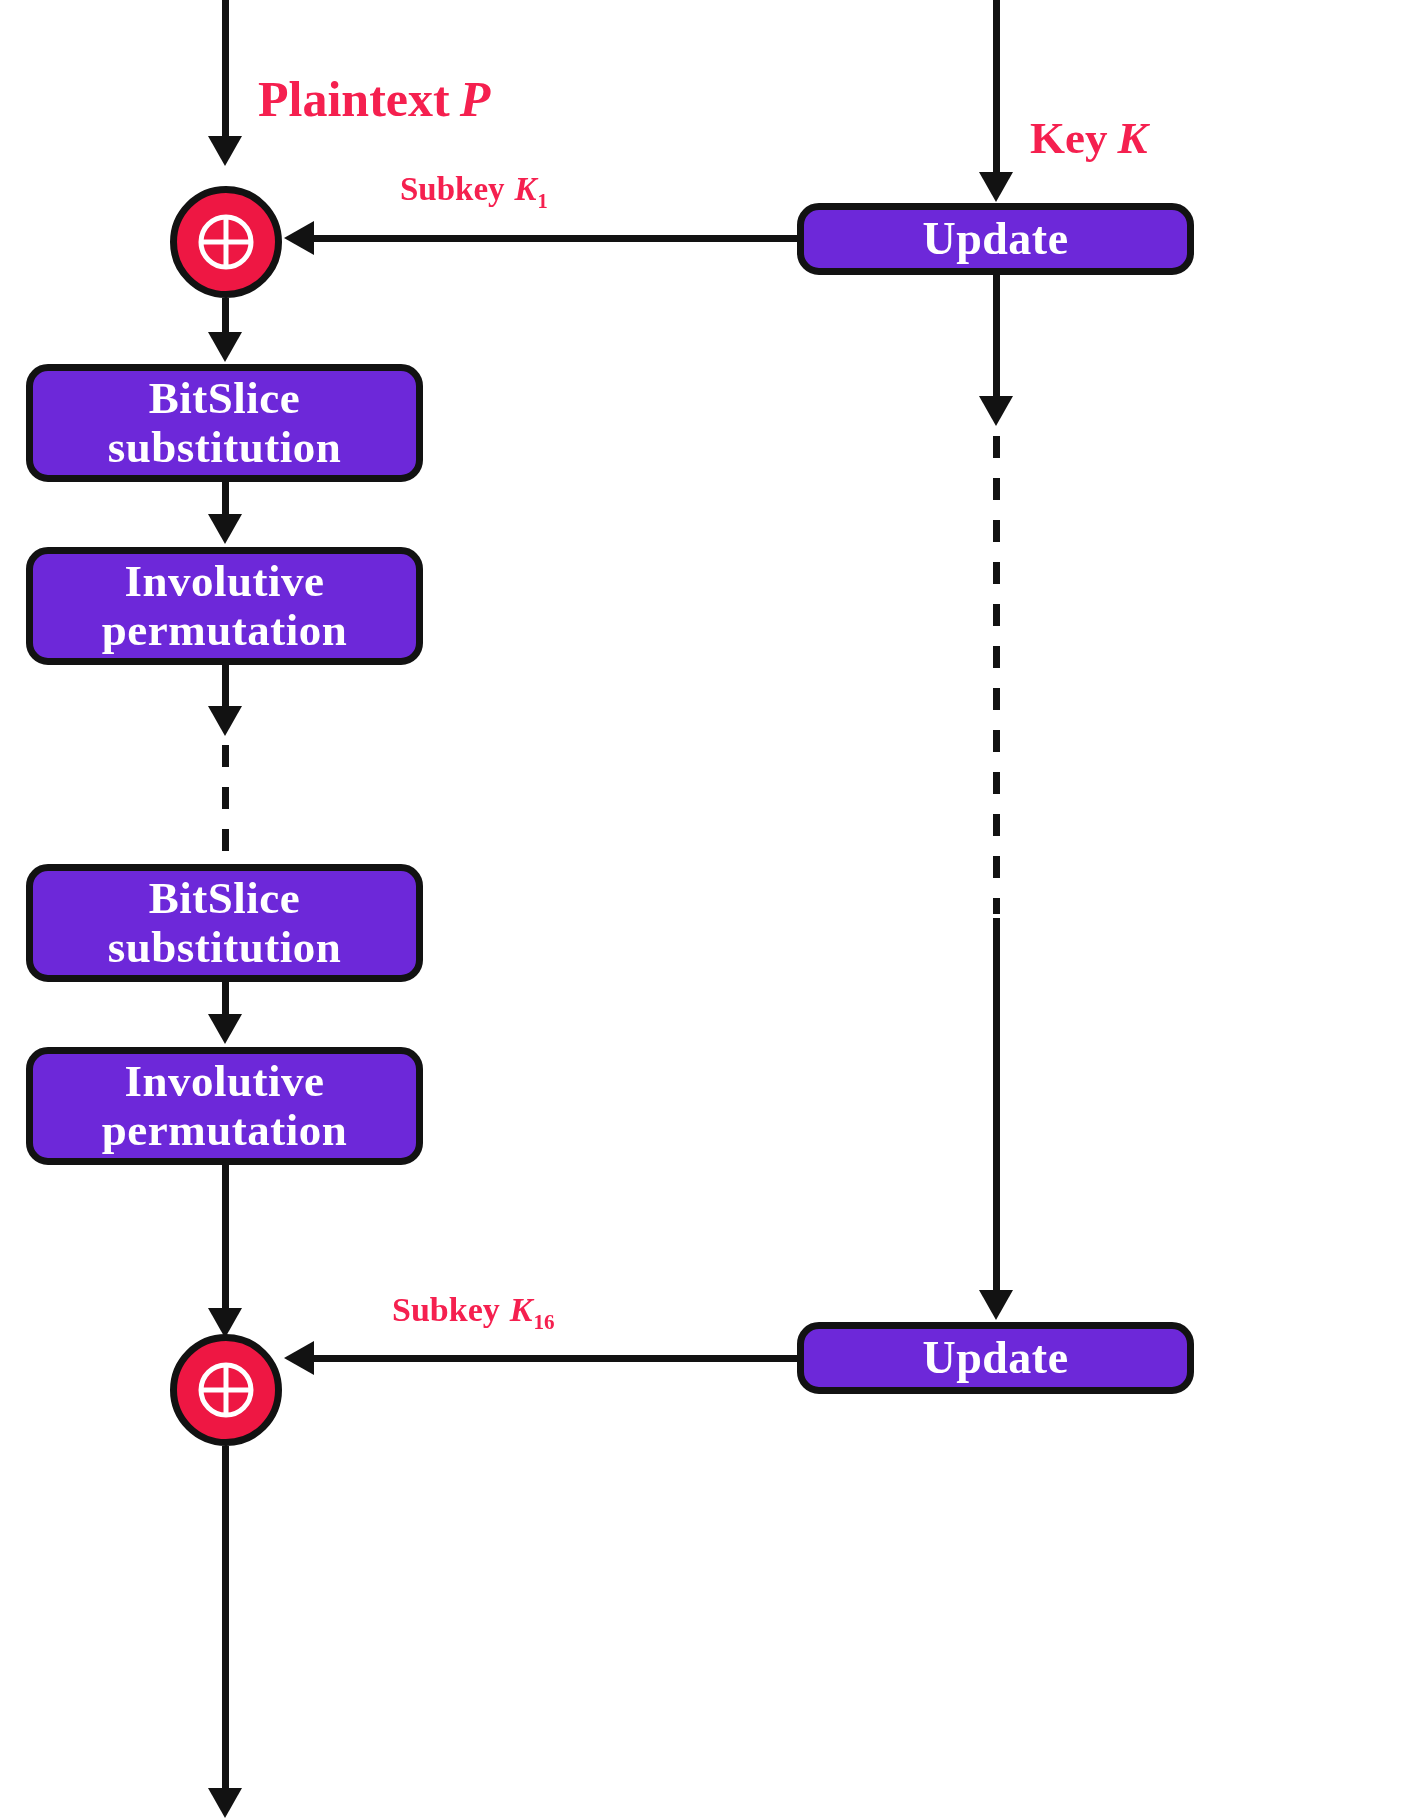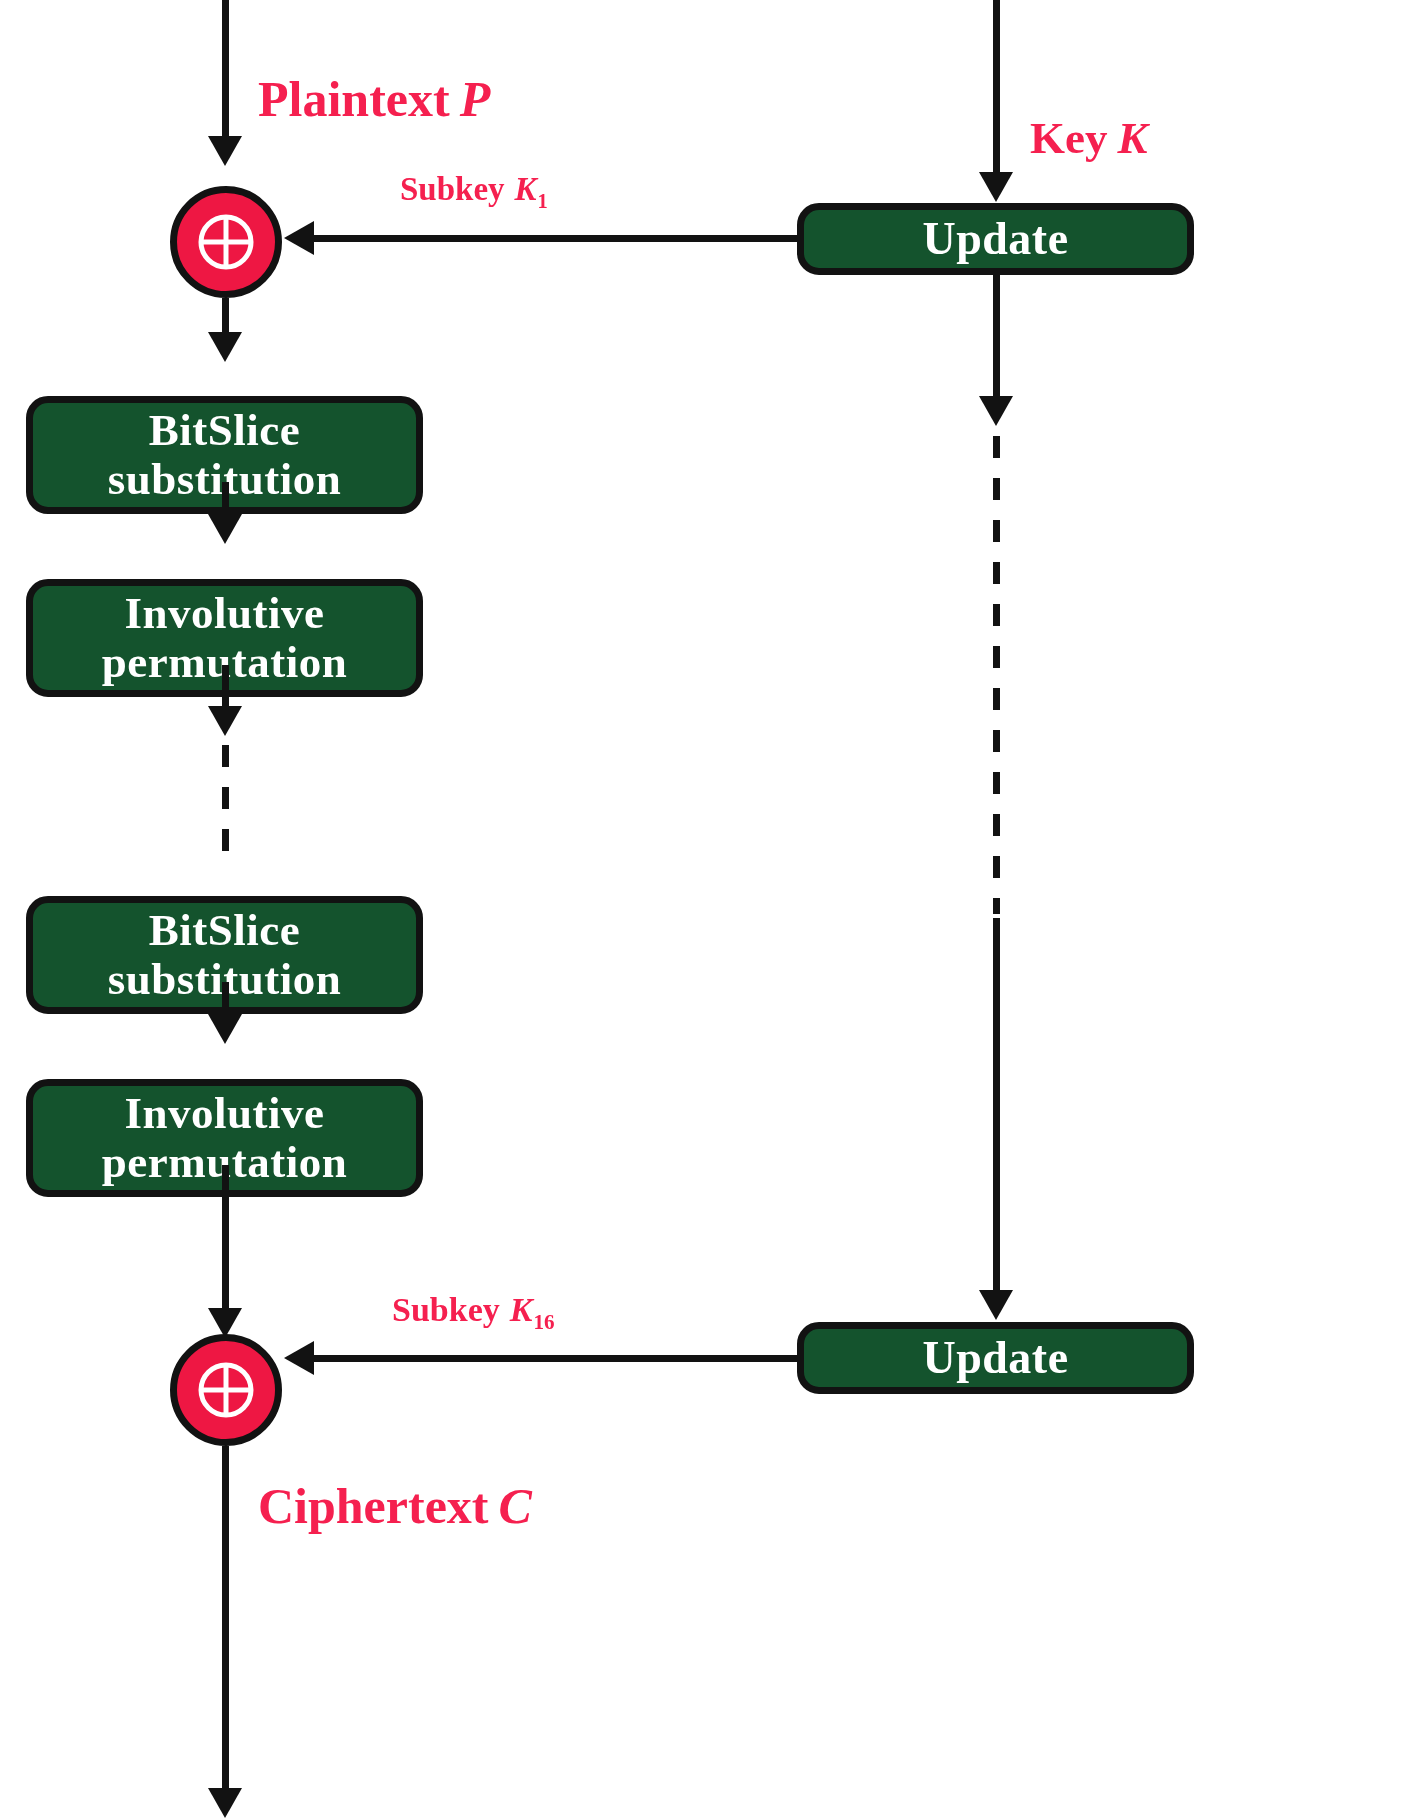--- a/index.html
+++ b/index.html
@@ -12,40 +12,40 @@
     width: 1406px;
     height: 1820px;
     background: #ffffff;
     overflow: hidden;
     font-family: "Liberation Serif", "DejaVu Serif", serif;
   }
 
   
   .block {
     position: absolute;
-    background: #14532d;
+    background: #6d28d9;
     border: 7px solid #121212;
     border-radius: 22px;
     box-sizing: border-box;
     display: flex;
     flex-direction: column;
     align-items: center;
     justify-content: center;
     color: #ffffff;
     font-weight: bold;
     font-family: "Liberation Serif", "DejaVu Serif", serif;
     line-height: 1.08;
     text-align: center;
     letter-spacing: 0.5px;
   }
   .block .ln {
     display: block;
     white-space: nowrap;
   }
-  .block.two-line { font-size: 45px; margin-top: 32px; }
+  .block.two-line { font-size: 45px; }
   .block.one-line { font-size: 46px; }
 
   
   .xor {
     position: absolute;
     background: #EE1743;
     border: 7px solid #121212;
     border-radius: 50%;
     box-sizing: border-box;
     display: flex;
@@ -171,23 +171,20 @@
     <svg width="62" height="62" viewBox="0 0 62 62">
       <circle cx="31" cy="31" r="25" fill="none" stroke="#ffffff" stroke-width="5"></circle>
       <line x1="31" y1="4" x2="31" y2="58" stroke="#ffffff" stroke-width="5"></line>
       <line x1="4" y1="31" x2="58" y2="31" stroke="#ffffff" stroke-width="5"></line>
     </svg>
   </div>
 
   <div class="vline" style="left:222px; top:1446px; height:345px;"></div>
   <div class="arrow-down" style="left:208px; top:1788px;"></div>
 
-  <div class="label" style="left:258px; top:1481px; font-size:50px;">
-    <span>Ciphertext</span><span class="ital">C</span>
-  </div>
 
   <div class="vline" style="left:993px; top:0px; height:175px;"></div>
   <div class="arrow-down" style="left:979px; top:172px;"></div>
 
   <div class="label" style="left:1030px; top:116px; font-size:45px;">
     <span>Key</span><span class="ital">K</span>
   </div>
 
   <div class="block one-line" style="left:797px; top:203px; width:397px; height:72px;">
     <span class="ln">Update</span>

